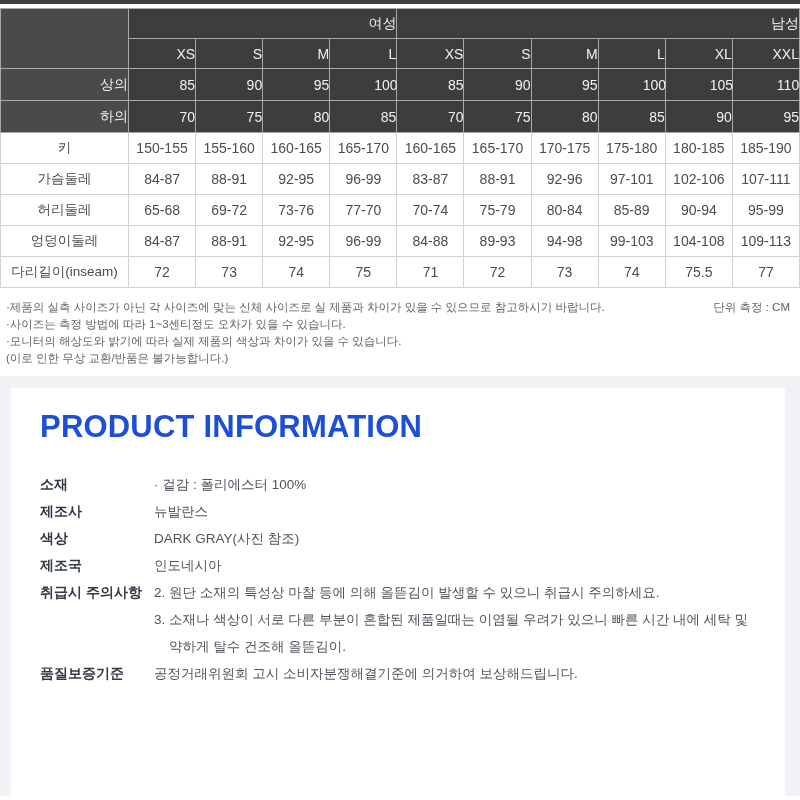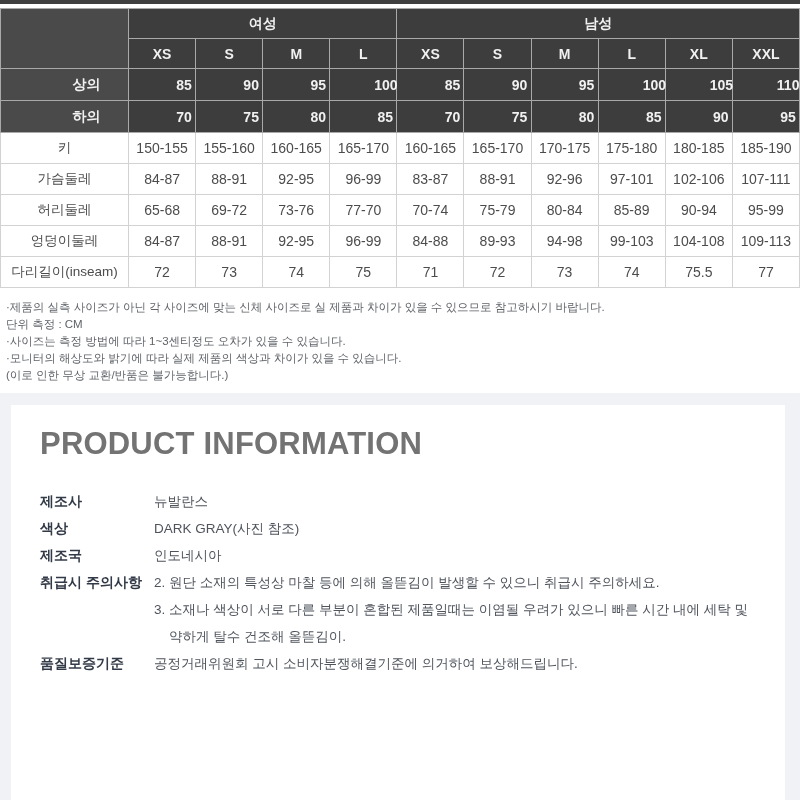--- a/index.html
+++ b/index.html
@@ -10,37 +10,37 @@
   .top-strip { height:4px; background:#3f3f3f; }
   .top-gap   { height:4px; background:#ffffff; }
 
   
   table.size-table { width:800px; border-collapse:collapse; table-layout:fixed; }
   .size-table col.label-col { width:128px; }
   .size-table th, .size-table td {
       border:1px solid #d2d2d2; text-align:center; vertical-align:middle;
       font-size:14px; color:#4c4c4c; background:#fff; padding:0;
   }
-  .size-table .dark  { background:#3d3d3d; color:#f1f1f1; border-color:#a9a9a9; font-weight:bold; }
+  .size-table .dark  { background:#3d3d3d; color:#f1f1f1; border-color:#a9a9a9; font-weight:normal;text-align:right; }
   .size-table .dark.lab { background:#4a4a4a; }
   .size-table tr.hdr  th { height:30px; }
   .size-table tr.dark-row td { height:32px;padding-left:44px; }
   .size-table tr.light-row td { height:31px; }
   .size-table tr.light-row td.lab { font-size:13.5px; }
 
   
   .notes { padding:11px 8px 0 6px; font-size:11.5px; line-height:17px; color:#5f6368; }
-  .note-first { display:flex; justify-content:space-between;flex-direction:column; }
+  .note-first { display:flex; justify-content:space-between; }
   .note-unit  { color:#5f6368; padding-right:2px; white-space:nowrap; }
 
   
   .gray-section { margin-top:9px; background:#f1f2f6; padding:12px 15px 0 11px; height:420px; }
   .white-box { background:#ffffff; min-height:408px; padding:21px 28px 0 29px; }
 
-  .pi-title { font-size:31px; font-weight:800; color:#737373; letter-spacing:0.2px; margin-bottom:26px; }
+  .pi-title { font-size:31px; font-weight:800; color:#1d4ed8; letter-spacing:0.2px; margin-bottom:26px; }
 
   .info-row   { display:flex; line-height:27px; font-size:13.5px; }
   .info-label { width:114px; flex:0 0 114px; font-weight:bold; color:#333a47; font-size:14px; }
   .info-value { color:#4f545c; white-space:pre-wrap; }
 </style>
 </head>
 <body>
 
 <div class="top-strip"></div>
 <div class="top-gap"></div>
@@ -171,20 +171,24 @@
       <div>·모니터의 해상도와 밝기에 따라 실제 제품의 색상과 차이가 있을 수 있습니다.</div>
       <div>(이로 인한 무상 교환/반품은 불가능합니다.)</div>
     </div>
 </div>
 
 <div class="gray-section">
   <div class="white-box">
     <div class="pi-title">PRODUCT INFORMATION</div>
     <div>
         <div class="info-row">
+          <div class="info-label">소재</div>
+          <div class="info-value"><div>· 겉감 : 폴리에스터 100%</div></div>
+        </div>
+        <div class="info-row">
           <div class="info-label">제조사</div>
           <div class="info-value"><div>뉴발란스</div></div>
         </div>
         <div class="info-row">
           <div class="info-label">색상</div>
           <div class="info-value"><div>DARK GRAY(사진 참조)</div></div>
         </div>
         <div class="info-row">
           <div class="info-label">제조국</div>
           <div class="info-value"><div>인도네시아</div></div>

